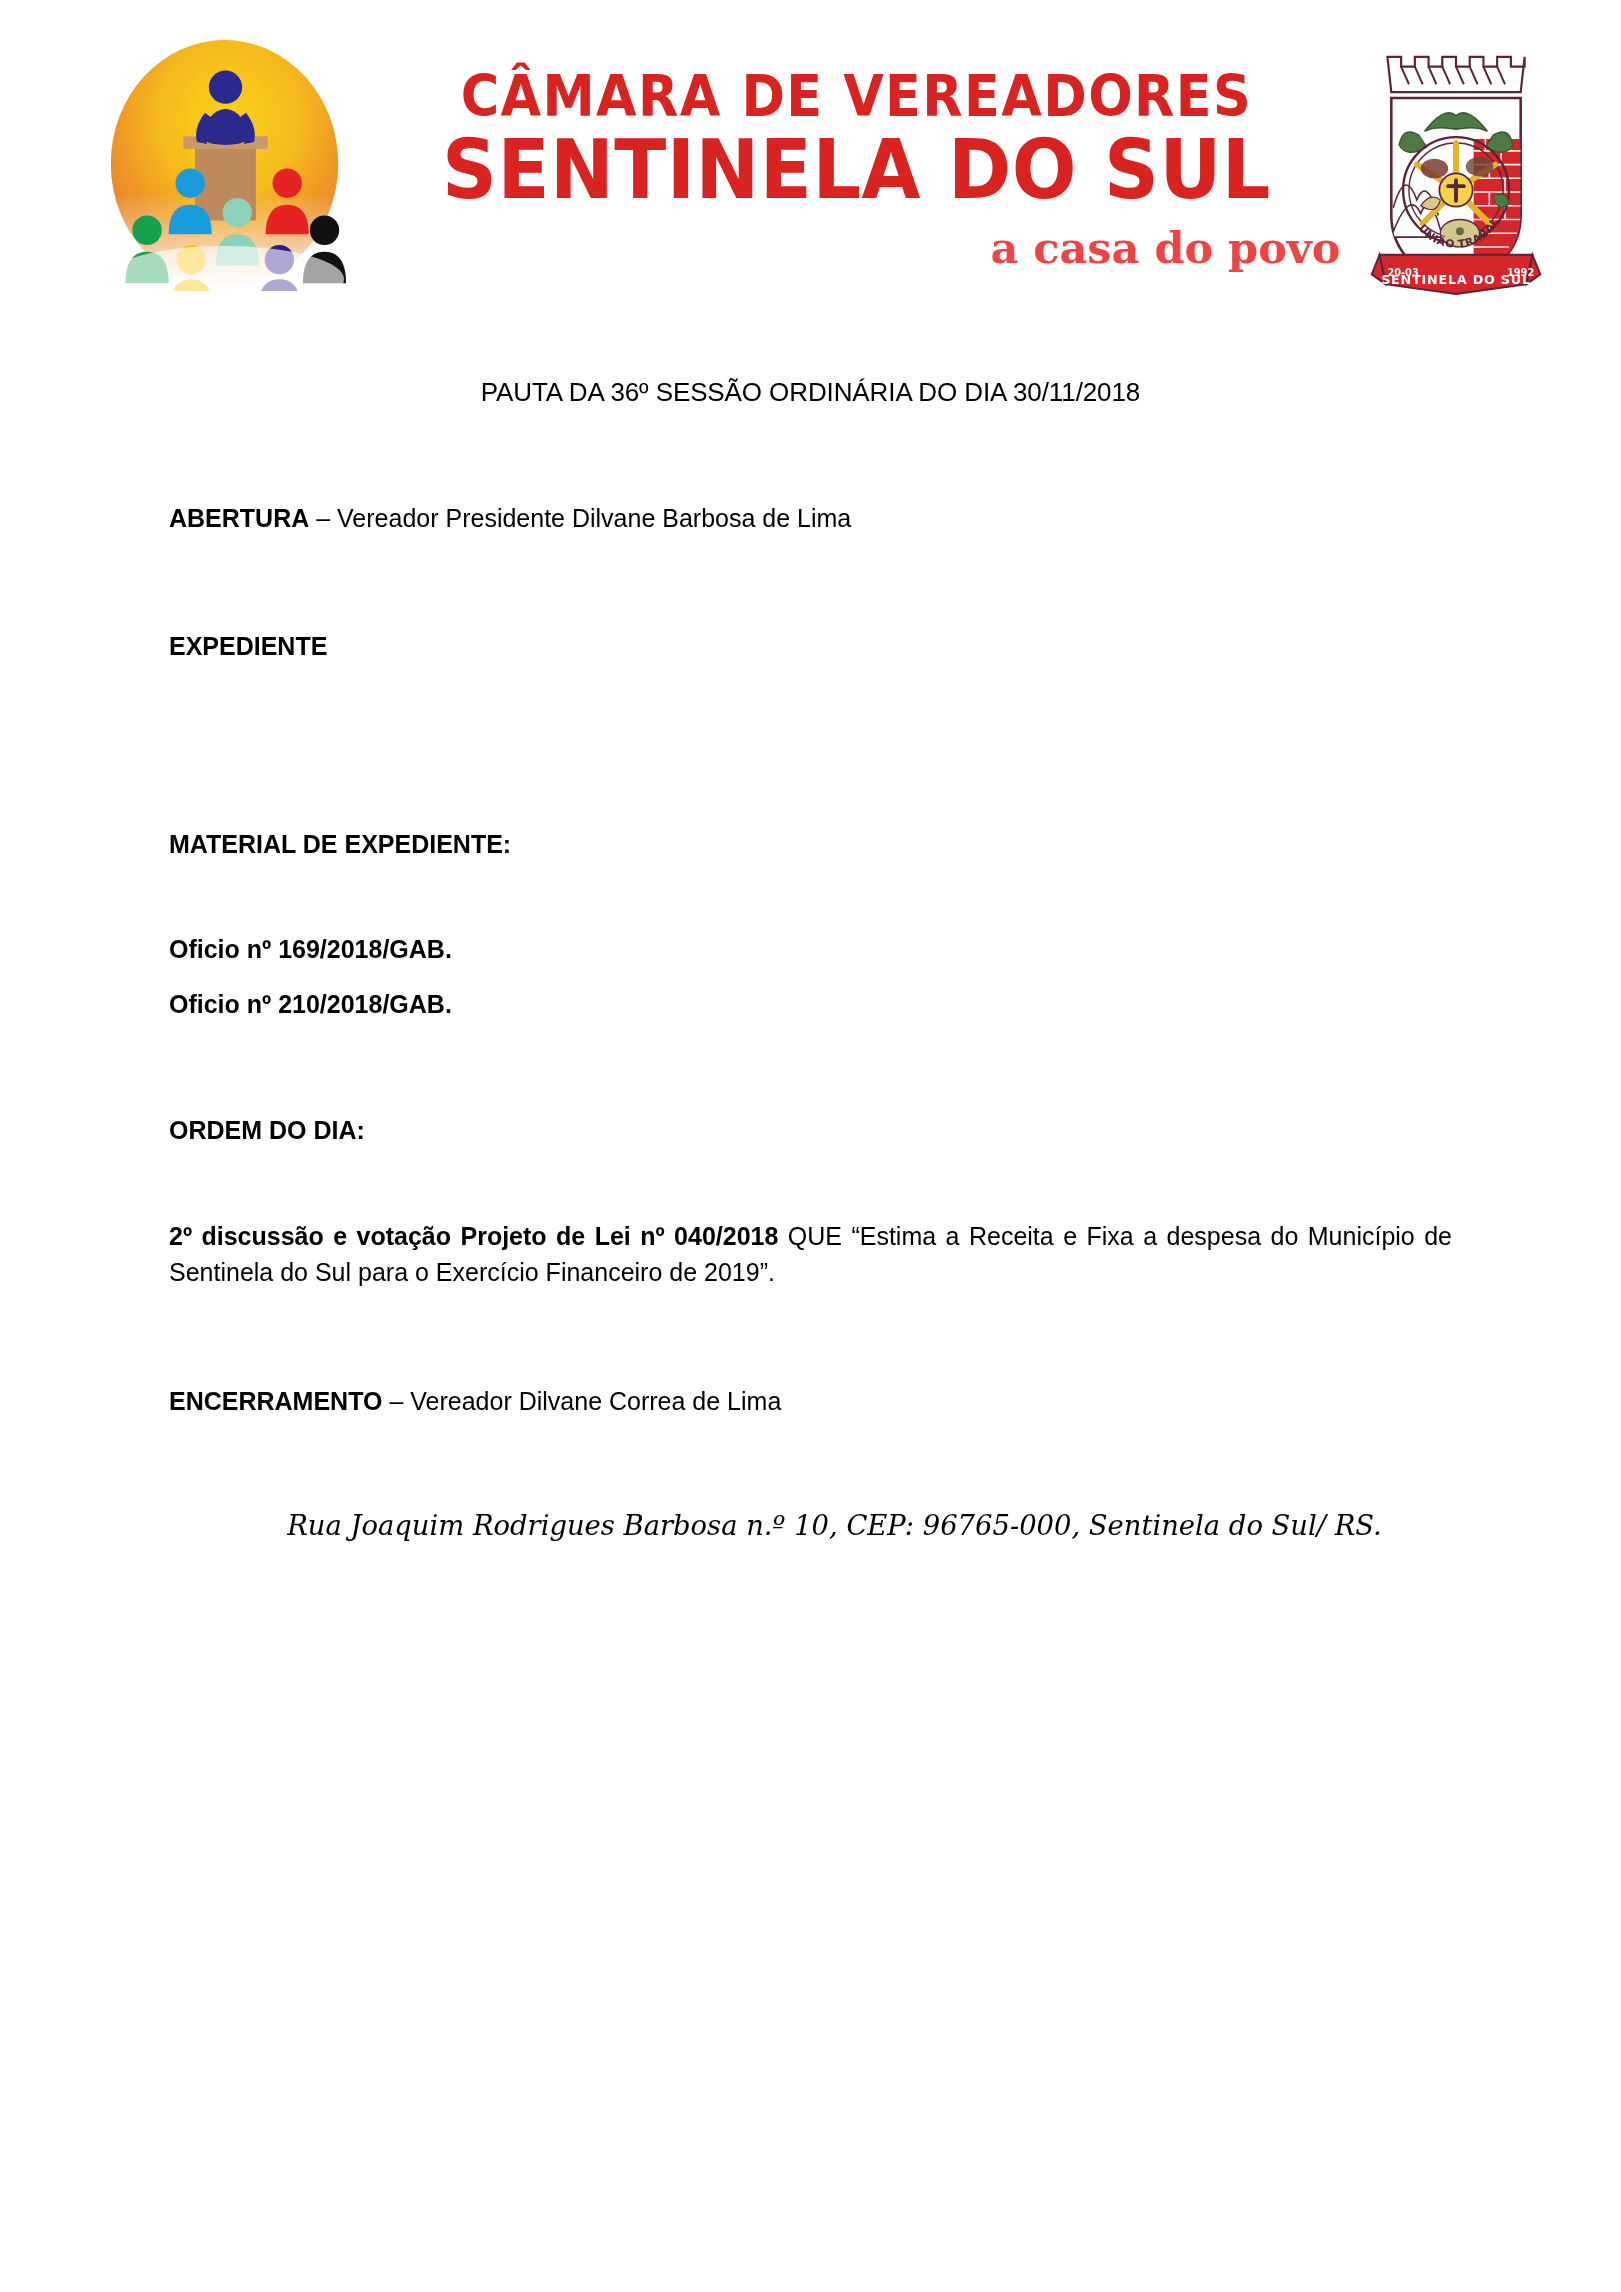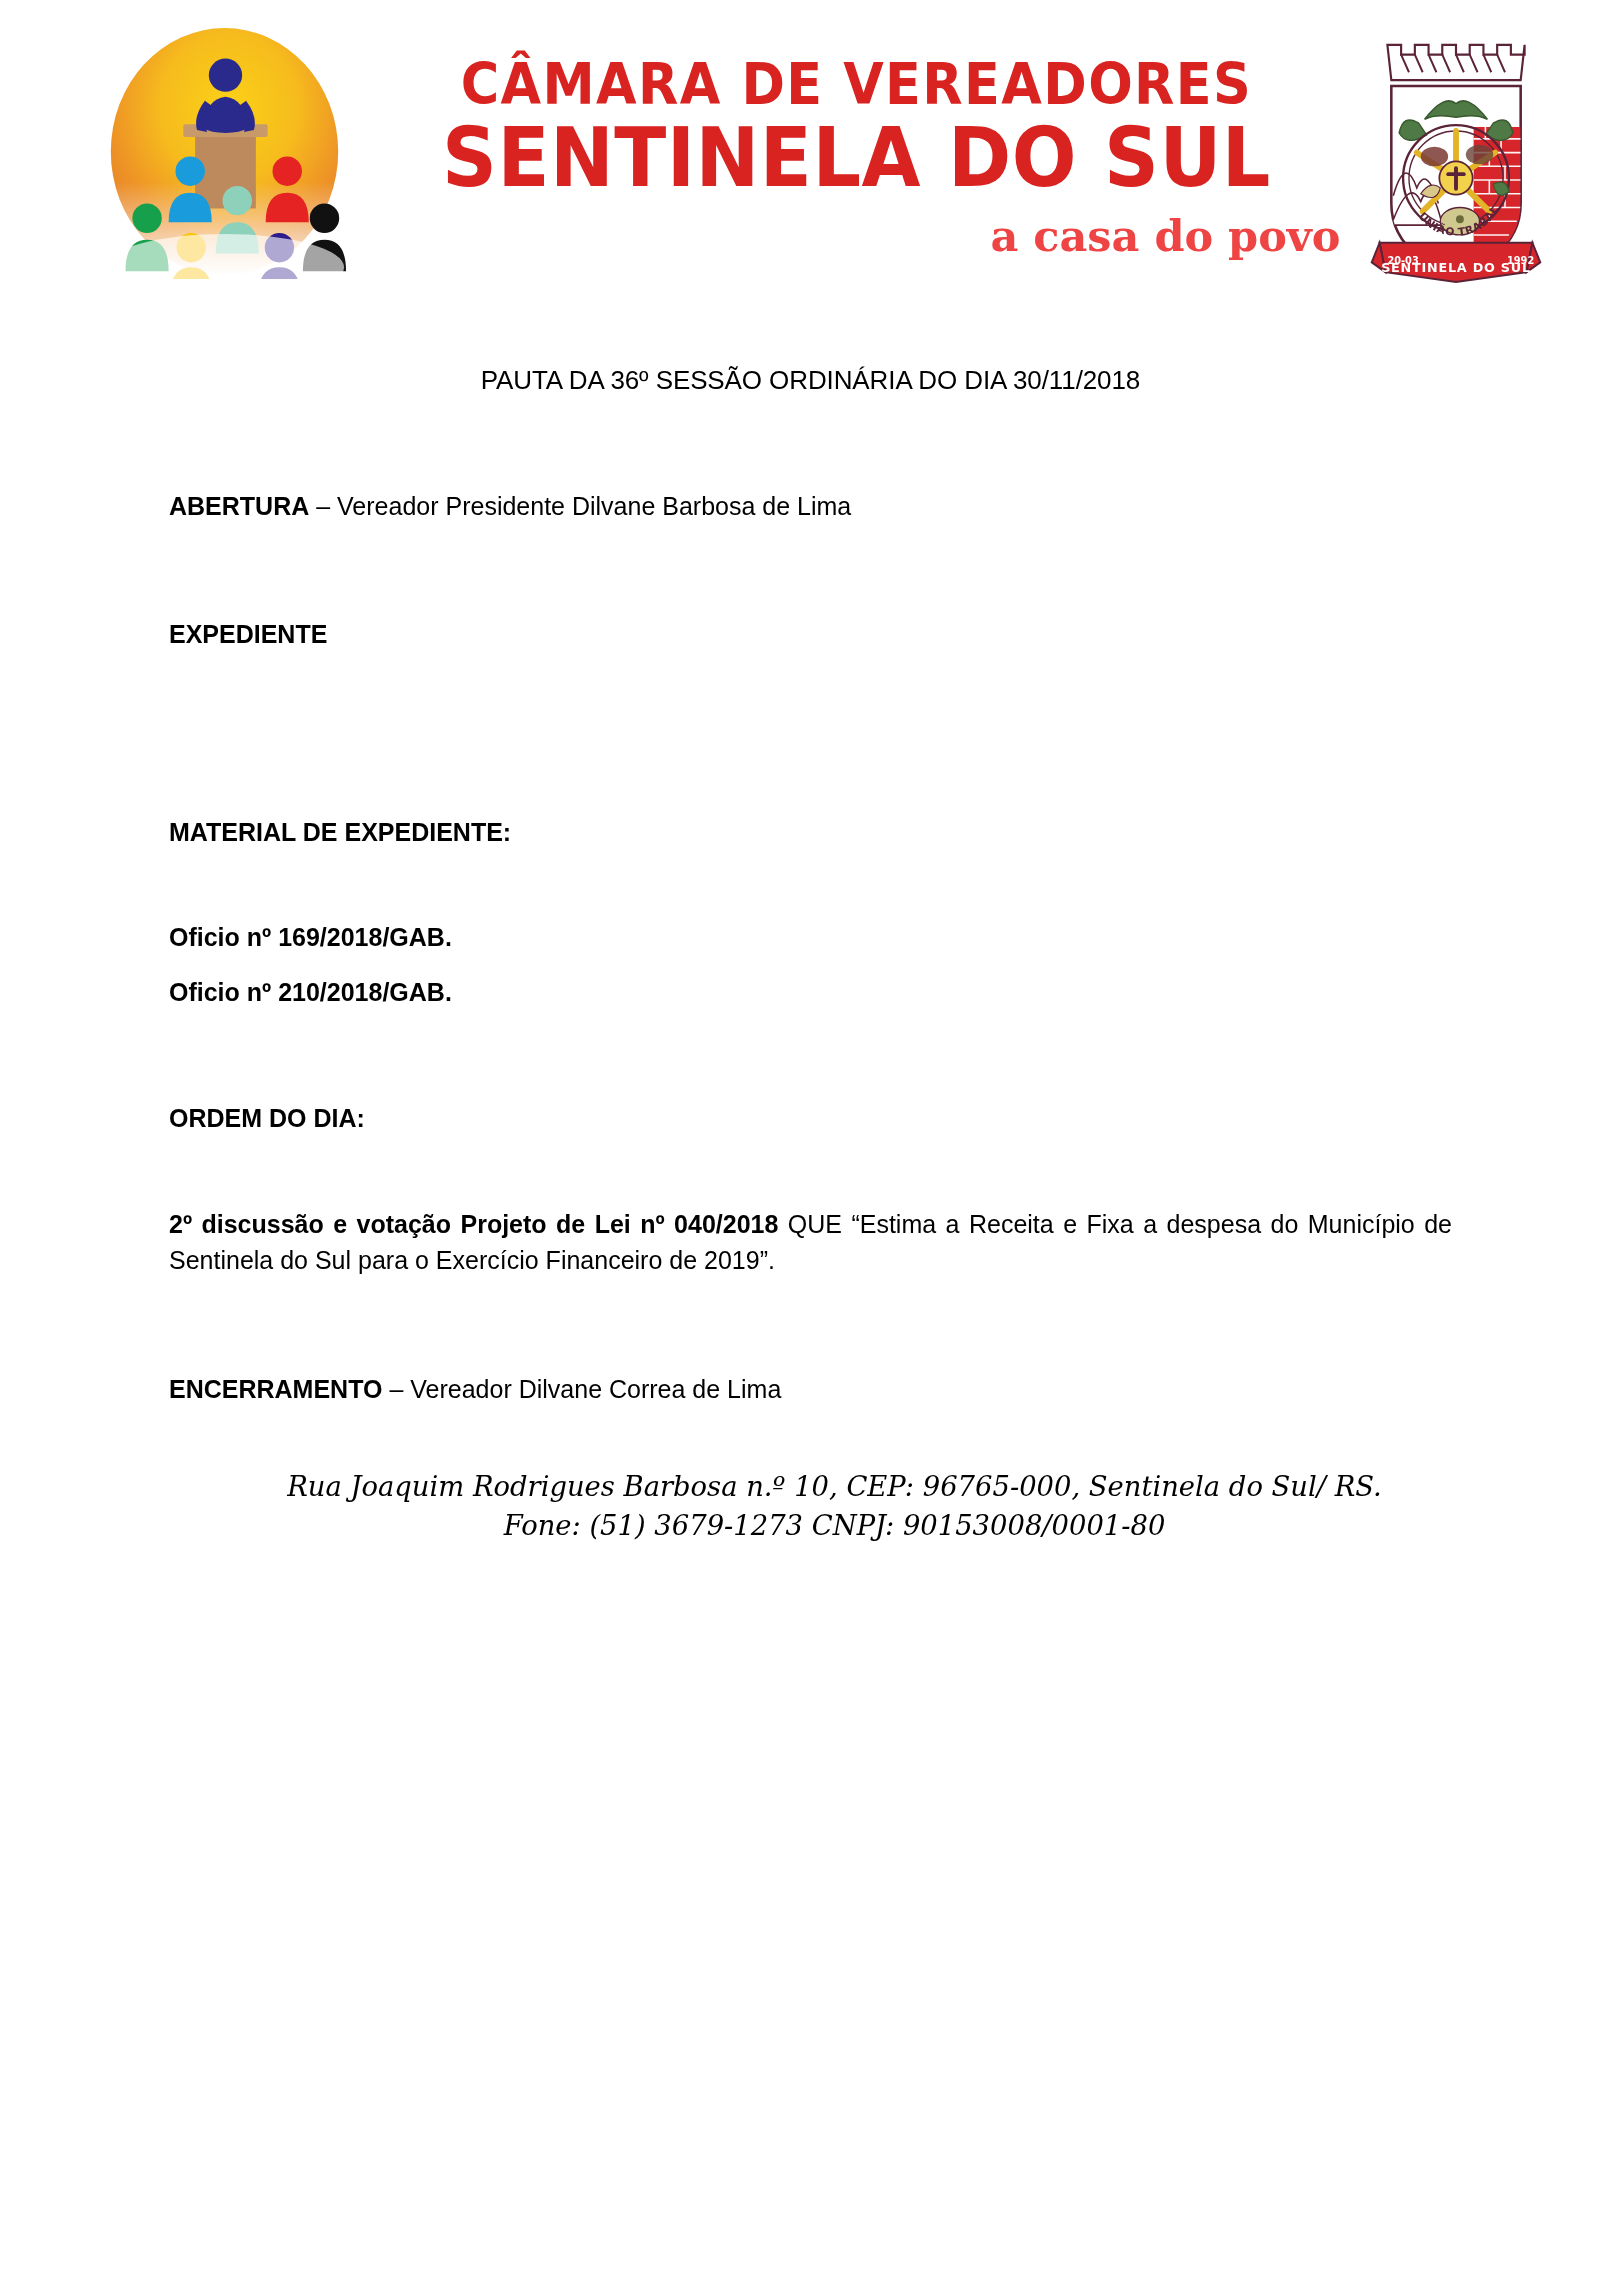--- a/index.html
+++ b/index.html
@@ -14,21 +14,21 @@
     color: #000000;
     position: relative;
     overflow: hidden;
   }
 
   .page {
     position: relative;
     width: 1621px;
     height: 1640px;
     box-sizing: border-box;
-    padding: 0 169px;
+    padding: 12px 169px;
   }
 
   
   .letterhead {
     position: relative;
     height: 314px;
     display: flex;
     align-items: center;
     justify-content: flex-start;
     margin: 0 -108px 0 -78px;
@@ -298,17 +298,16 @@
   </div>
 
   <div class="sp-lg"></div>
 
   <div class="block">
     <span class="b">ENCERRAMENTO</span><span> – Vereador Dilvane Correa de Lima</span>
   </div>
 
   <div class="footer">
     <div class="footer-line">Rua Joaquim Rodrigues Barbosa n.º 10, CEP: 96765-000,  Sentinela do Sul/ RS.</div>
-    <div class="footer-line">Fone: (51) 3679-1273 CNPJ: 90153008/0001-80</div>
   </div>
 
 </div>
 
 
 </body></html>

